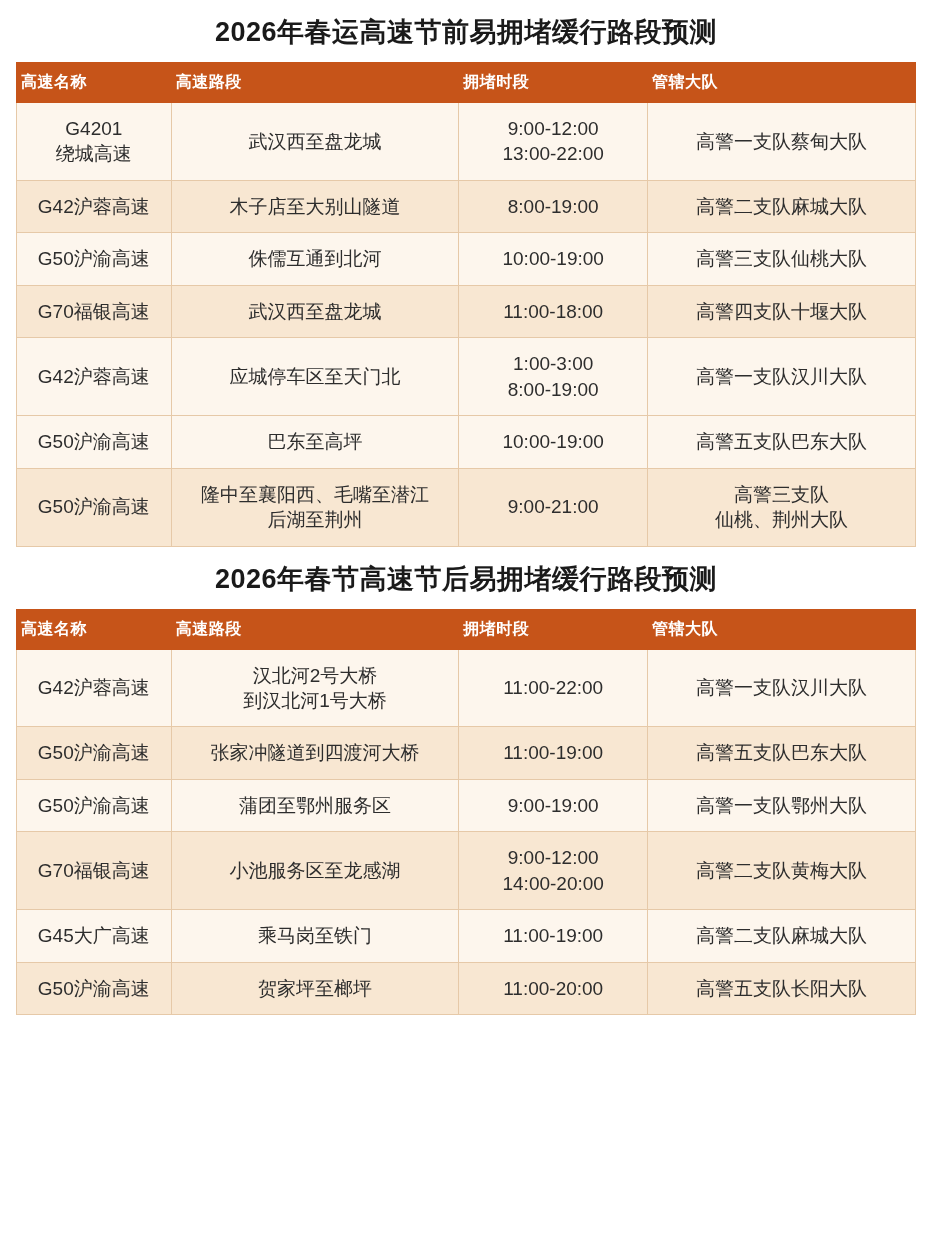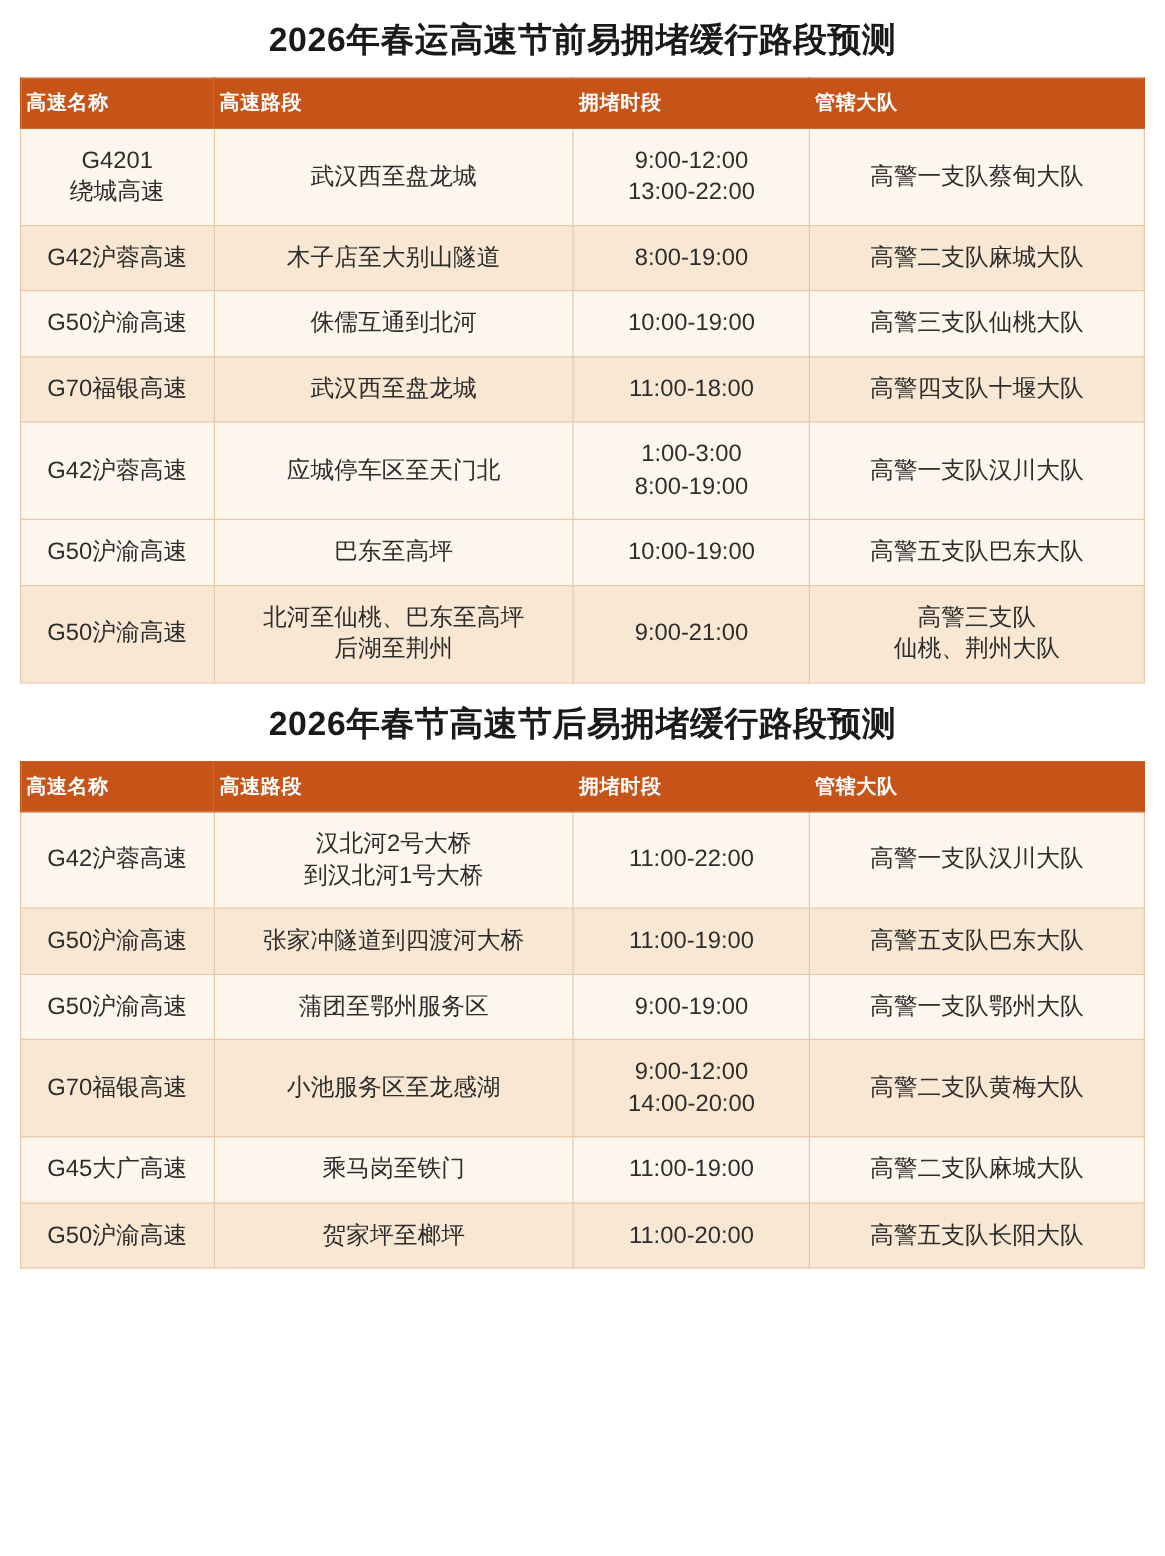--- a/index.html
+++ b/index.html
@@ -170,21 +170,21 @@
               </td>
               <td>
                 <span class="cell-line">高警五支队巴东大队</span>
               </td>
             </tr>
             <tr class="even">
               <td>
                 <span class="cell-line">G50沪渝高速</span>
               </td>
               <td>
-                <span class="cell-line">北河至仙桃、巴东至高坪</span>
+                <span class="cell-line">隆中至襄阳西、毛嘴至潜江</span>
                 <span class="cell-line">后湖至荆州</span>
               </td>
               <td>
                 <span class="cell-line">9:00-21:00</span>
               </td>
               <td>
                 <span class="cell-line">高警三支队</span>
                 <span class="cell-line">仙桃、荆州大队</span>
               </td>
             </tr>

